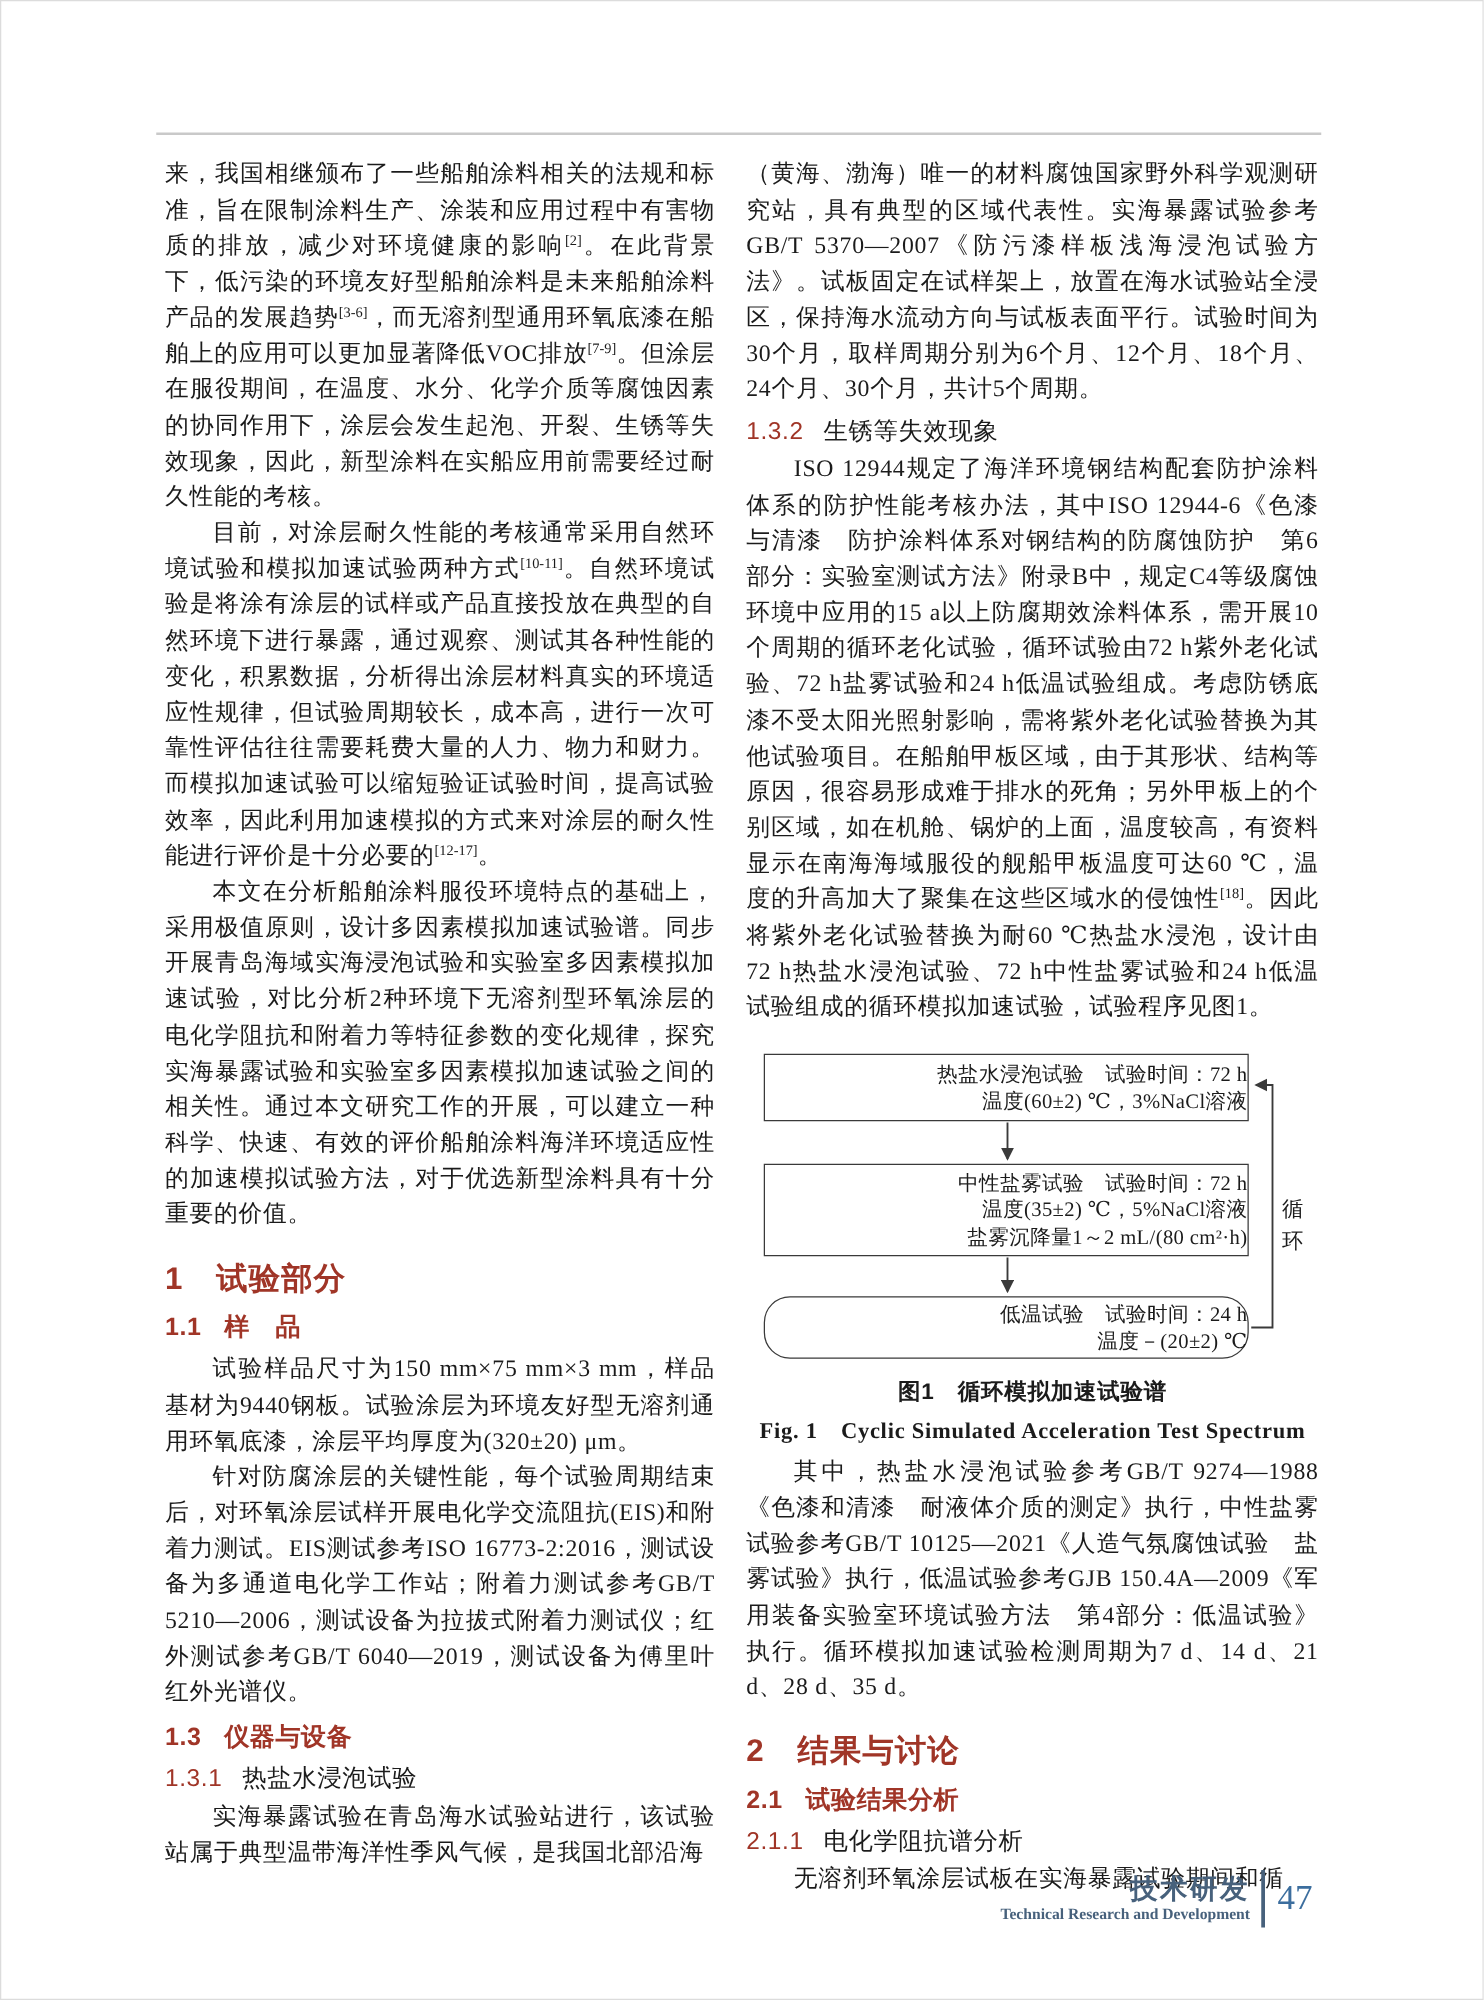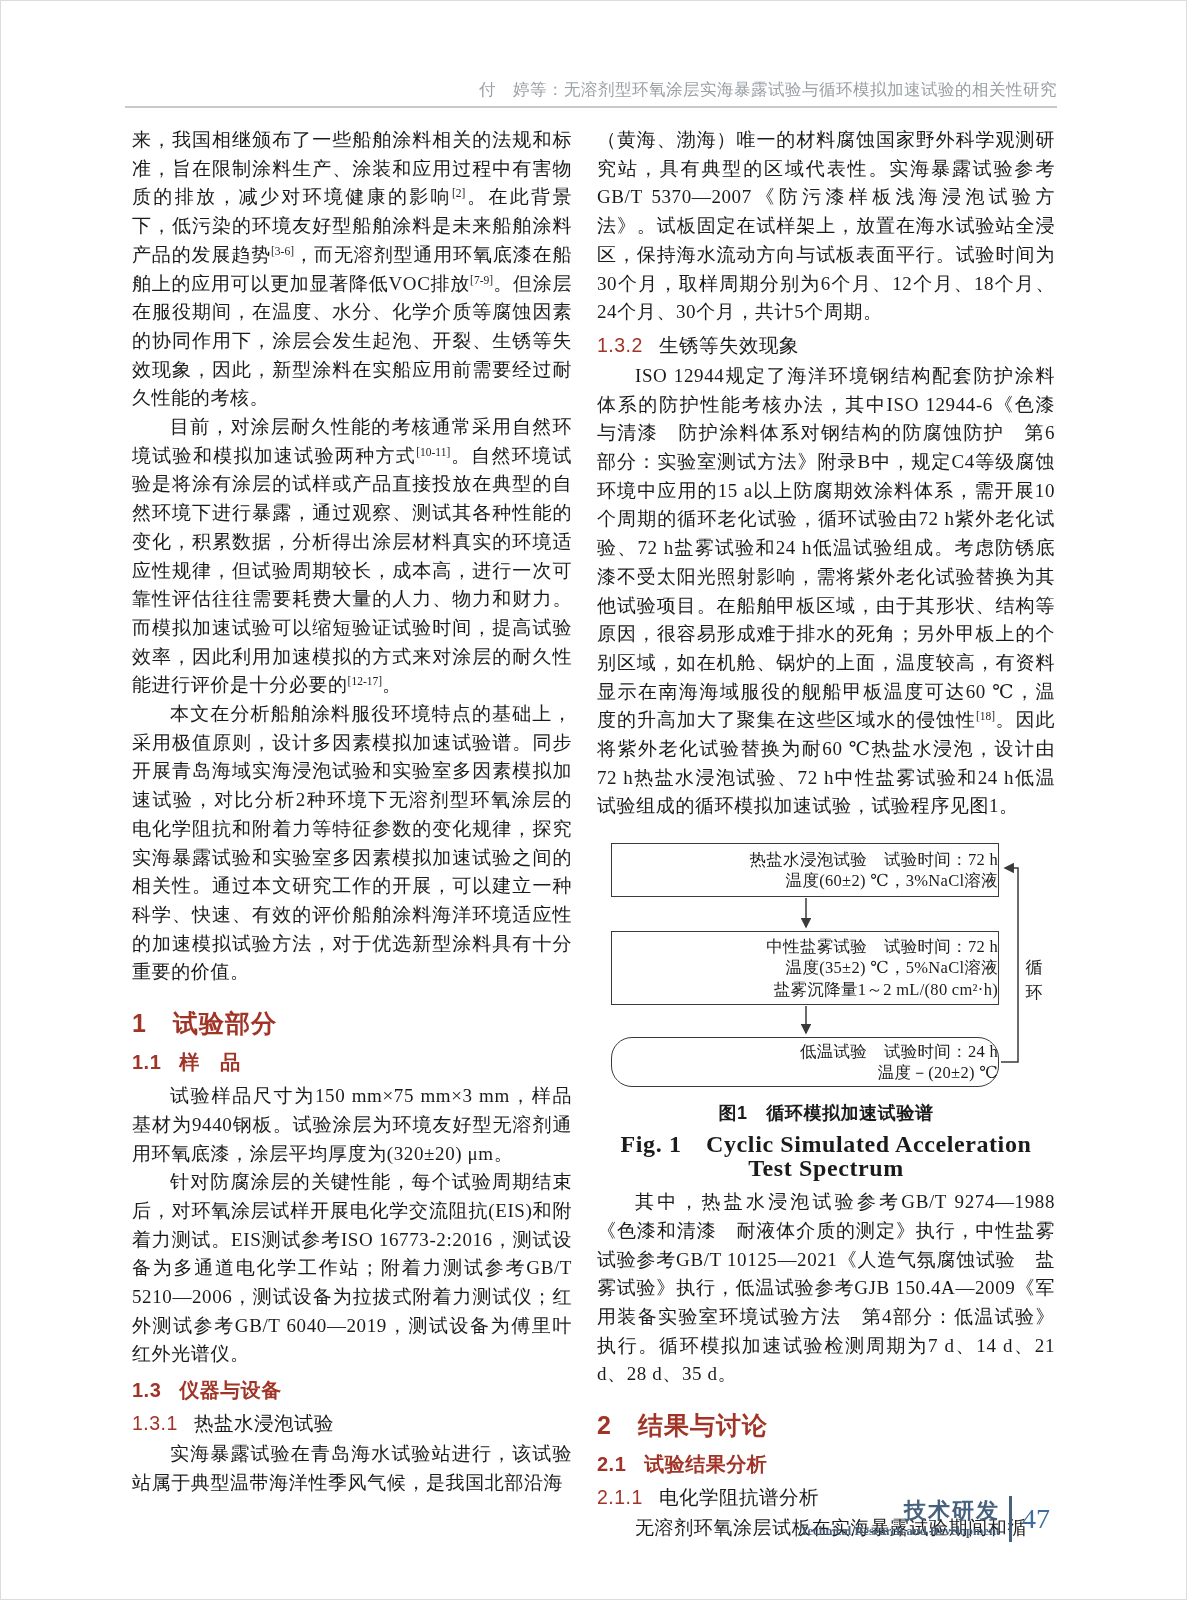--- a/index.html
+++ b/index.html
@@ -68,21 +68,21 @@
     position:absolute; left:427px; top:120px; width:20px;
     font-size:17px; line-height:25px; letter-spacing:0;
     text-align:center; word-break:break-all;
   }
   .fig-cap-cn {
     text-align:center; font-family:"Liberation Sans","DejaVu Sans",sans-serif;
     font-weight:700; font-size:18px; line-height:24px; margin-top:14px; text-indent:0;
   }
   .fig-cap-en {
     text-align:center; font-family:"Liberation Serif","DejaVu Serif",serif;
-    font-weight:700; font-size:24px; line-height:24px; margin:7px 0 0; text-indent:0;
+    font-weight:700; font-size:18px; line-height:24px; margin:7px 0 0; text-indent:0;
   }
   
   .footer { position:absolute; top:1496px; right:137px;
     display:flex; align-items:center; }
   .footer-labels { text-align:right; margin-right:9px; }
   .footer-cn {
     font-family:"Liberation Sans","DejaVu Sans",sans-serif; font-weight:700;
     font-size:22px; line-height:24px; color:var(--footer_slate,#47617c); letter-spacing:2px;
   }
   .footer-en {
@@ -93,21 +93,20 @@
   .footer-num {
     font-family:"Liberation Serif","DejaVu Serif",serif;
     font-size:28px; color:var(--page_number_blue,#3c6e9e); line-height:32px;
   }
 </style>
 </head>
 <body>
 
 <div class="page">
 
-  <div class="running-head">付　婷等：无溶剂型环氧涂层实海暴露试验与循环模拟加速试验的相关性研究</div>
   <div class="head-rule"></div>
 
   <div class="col col-left">
     <p class="body noindent">来，我国相继颁布了一些船舶涂料相关的法规和标准，旨在限制涂料生产、涂装和应用过程中有害物质的排放，减少对环境健康的影响<sup class="ref">[2]</sup>。在此背景下，低污染的环境友好型船舶涂料是未来船舶涂料产品的发展趋势<sup class="ref">[3-6]</sup>，而无溶剂型通用环氧底漆在船舶上的应用可以更加显著降低VOC排放<sup class="ref">[7-9]</sup>。但涂层在服役期间，在温度、水分、化学介质等腐蚀因素的协同作用下，涂层会发生起泡、开裂、生锈等失效现象，因此，新型涂料在实船应用前需要经过耐久性能的考核。</p>
     <p class="body">目前，对涂层耐久性能的考核通常采用自然环境试验和模拟加速试验两种方式<sup class="ref">[10-11]</sup>。自然环境试验是将涂有涂层的试样或产品直接投放在典型的自然环境下进行暴露，通过观察、测试其各种性能的变化，积累数据，分析得出涂层材料真实的环境适应性规律，但试验周期较长，成本高，进行一次可靠性评估往往需要耗费大量的人力、物力和财力。而模拟加速试验可以缩短验证试验时间，提高试验效率，因此利用加速模拟的方式来对涂层的耐久性能进行评价是十分必要的<sup class="ref">[12-17]</sup>。</p>
     <p class="body">本文在分析船舶涂料服役环境特点的基础上，采用极值原则，设计多因素模拟加速试验谱。同步开展青岛海域实海浸泡试验和实验室多因素模拟加速试验，对比分析2种环境下无溶剂型环氧涂层的电化学阻抗和附着力等特征参数的变化规律，探究实海暴露试验和实验室多因素模拟加速试验之间的相关性。通过本文研究工作的开展，可以建立一种科学、快速、有效的评价船舶涂料海洋环境适应性的加速模拟试验方法，对于优选新型涂料具有十分重要的价值。</p>
 
     <h2 class="sec-h1"><span class="num">1</span><span>试验部分</span></h2>
 
     <h3 class="sec-h2"><span class="num">1.1</span><span>样　品</span></h3>

